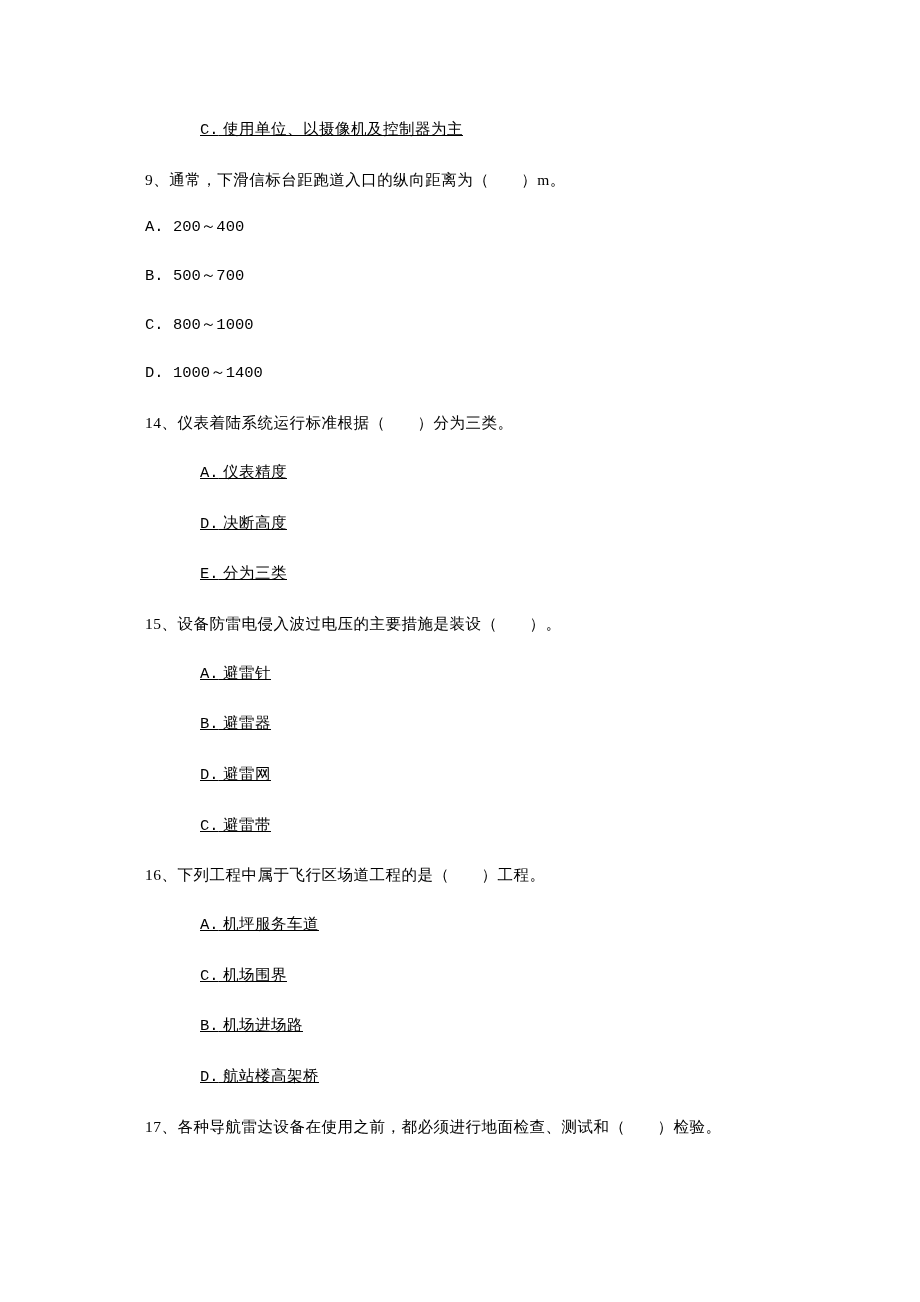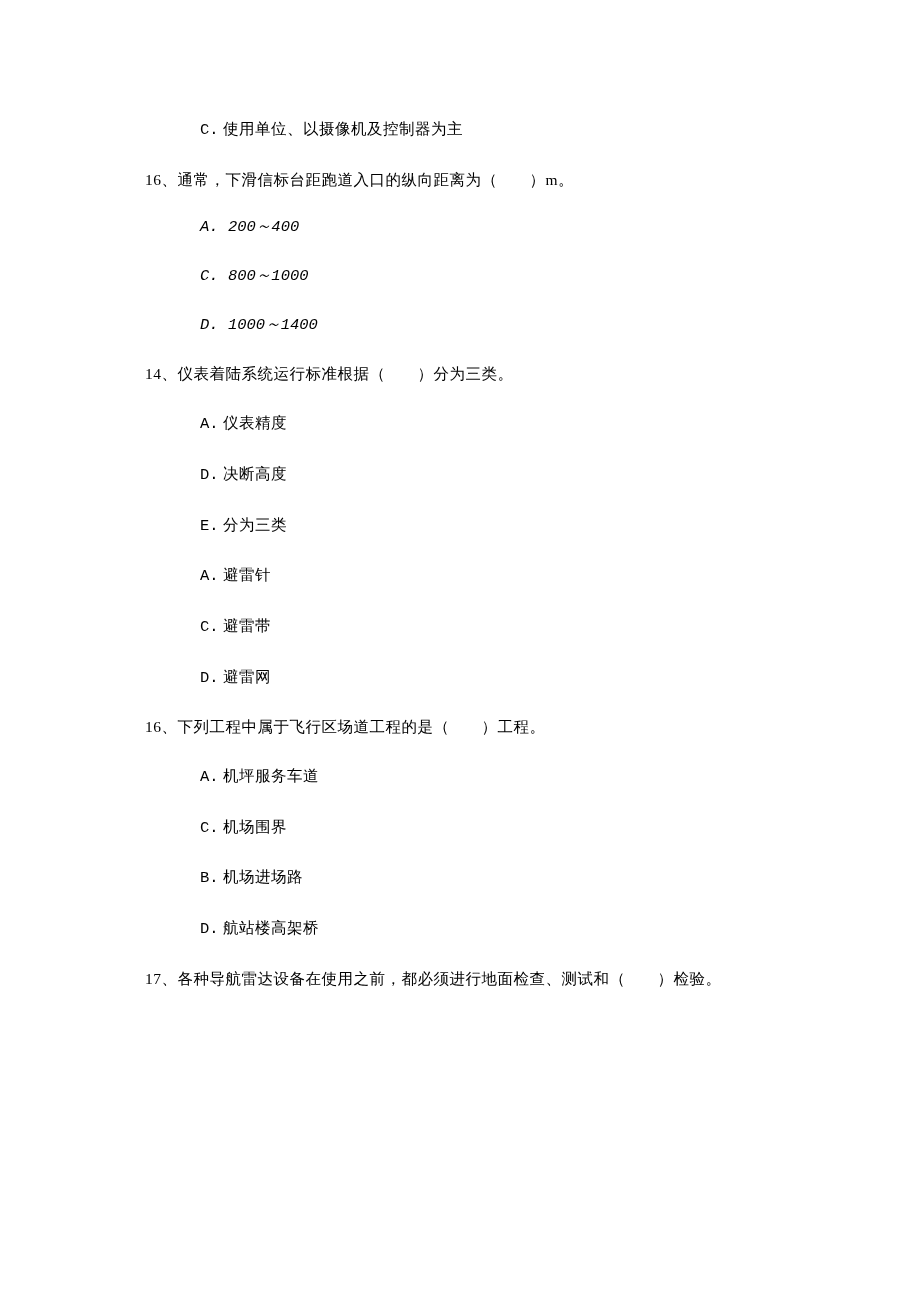--- a/index.html
+++ b/index.html
@@ -12,57 +12,59 @@
       font-size: 15.5px;
       line-height: 1.4;
     }
     .page {
       padding: 118px 145px 0 145px;
     }
     .option {
       margin-left: 55px;
       margin-bottom: 27px;
       letter-spacing: 0.5px;
+      text-decoration: underline;
     }
     .option-en {
       font-family: "Courier New", monospace;
-      margin-left: 55px;
       margin-bottom: 27px;
       letter-spacing: 0;
-      font-style: italic;
     }
     .option-label {
       font-family: "Courier New", monospace;
       letter-spacing: 0;
     }
     .question {
       margin-bottom: 27px;
       letter-spacing: 0.5px;
     }
   </style>
 </head>
 <body>
 
 <div class="page">
 
   <div class="option"><span class="option-label">C.</span> <span>使用单位、以摄像机及控制器为主</span></div>
 
-  <div class="question">16、通常，下滑信标台距跑道入口的纵向距离为（　　）m。</div>
+  <div class="question">9、通常，下滑信标台距跑道入口的纵向距离为（　　）m。</div>
   <div class="option-en"><span>A.</span> <span>200～400</span></div>
+  <div class="option-en"><span>B.</span> <span>500～700</span></div>
   <div class="option-en"><span>C.</span> <span>800～1000</span></div>
   <div class="option-en"><span>D.</span> <span>1000～1400</span></div>
 
   <div class="question">14、仪表着陆系统运行标准根据（　　）分为三类。</div>
   <div class="option"><span class="option-label">A.</span> <span>仪表精度</span></div>
   <div class="option"><span class="option-label">D.</span> <span>决断高度</span></div>
   <div class="option"><span class="option-label">E.</span> <span>分为三类</span></div>
 
+  <div class="question">15、设备防雷电侵入波过电压的主要措施是装设（　　）。</div>
   <div class="option"><span class="option-label">A.</span> <span>避雷针</span></div>
+  <div class="option"><span class="option-label">B.</span> <span>避雷器</span></div>
+  <div class="option"><span class="option-label">D.</span> <span>避雷网</span></div>
   <div class="option"><span class="option-label">C.</span> <span>避雷带</span></div>
-  <div class="option"><span class="option-label">D.</span> <span>避雷网</span></div>
 
   <div class="question">16、下列工程中属于飞行区场道工程的是（　　）工程。</div>
   <div class="option"><span class="option-label">A.</span> <span>机坪服务车道</span></div>
   <div class="option"><span class="option-label">C.</span> <span>机场围界</span></div>
   <div class="option"><span class="option-label">B.</span> <span>机场进场路</span></div>
   <div class="option"><span class="option-label">D.</span> <span>航站楼高架桥</span></div>
 
   <div class="question">17、各种导航雷达设备在使用之前，都必须进行地面检查、测试和（　　）检验。</div>
 
 </div>

